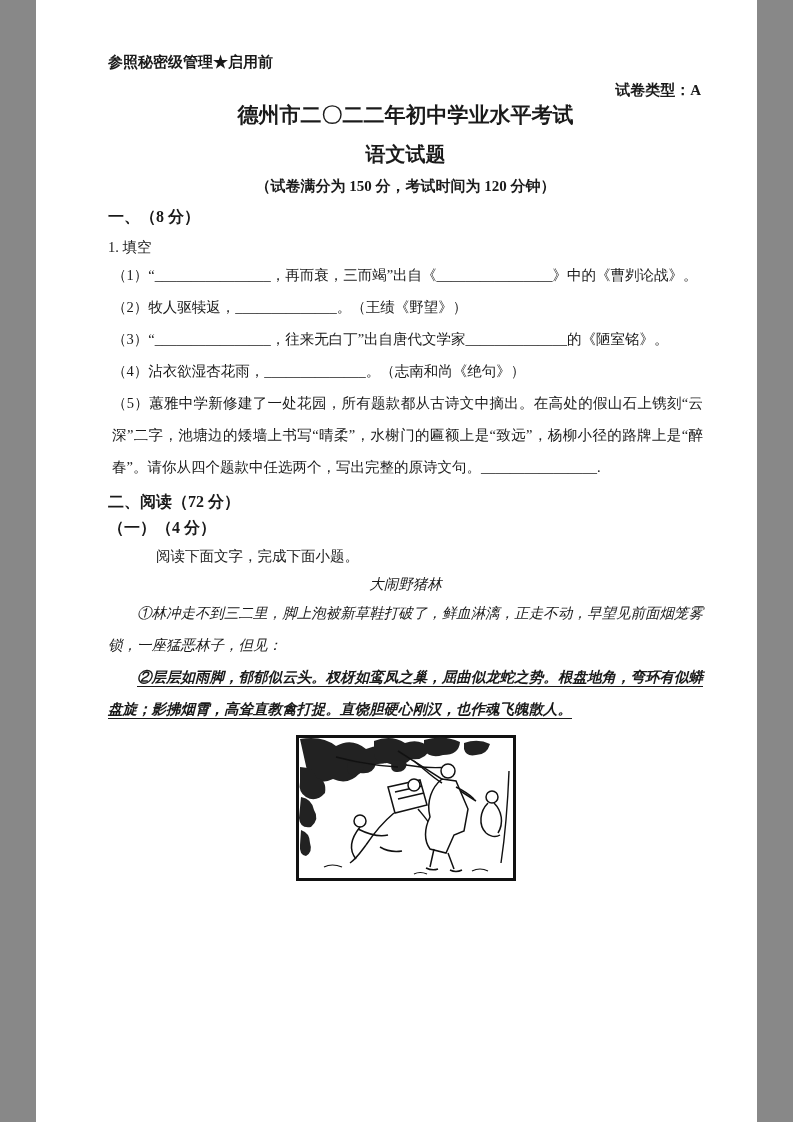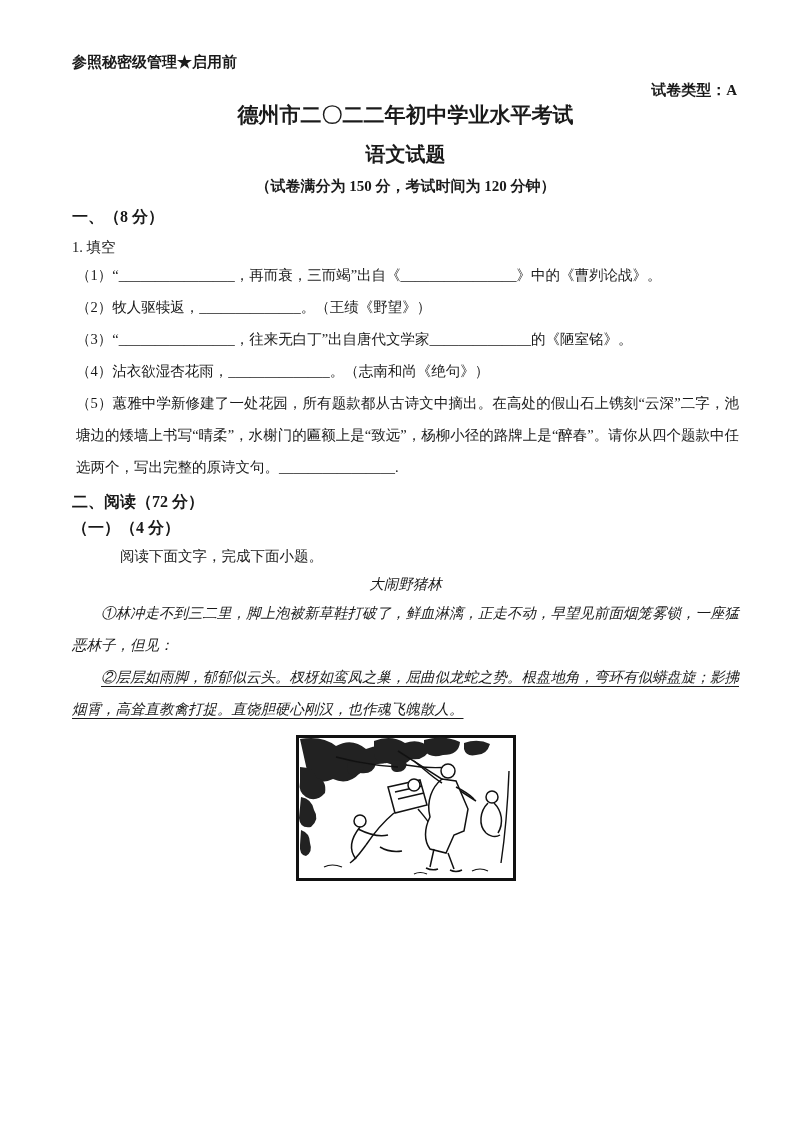--- a/index.html
+++ b/index.html
@@ -1,17 +1,17 @@
 <!DOCTYPE html>
 <html><head>
 <meta charset="utf-8">
 <style>
   html, body { margin: 0; padding: 0; background: #888; }
   .page {
-    width: 793px;
+    width: 721px;
     height: 1122px;
     margin: 0 auto;
     background: #ffffff;
     color: #1a1a1a;
     font-family: "Liberation Serif", "DejaVu Serif", serif;
     position: relative;
     overflow: hidden;
     box-sizing: border-box;
   }
   .content {
@@ -90,21 +90,21 @@
     line-height: 26px;
     margin-top: 2px;
   }
   .para {
     margin: 0;
     font-size: 14.5px;
     line-height: 32px;
     text-align: justify;
     text-indent: 2em;
   }
-  .underlined { text-decoration: underline; text-underline-offset: 4px; }
+  .underlined { text-decoration: underline; text-underline-offset: 4px; font-weight: bold; }
   .figure-wrap {
     text-align: center;
     margin: 10px 0 8px 0;
     line-height: 0;
   }
   .figure-wrap svg { display: inline-block; }
 </style>
 </head>
 <body>
 

